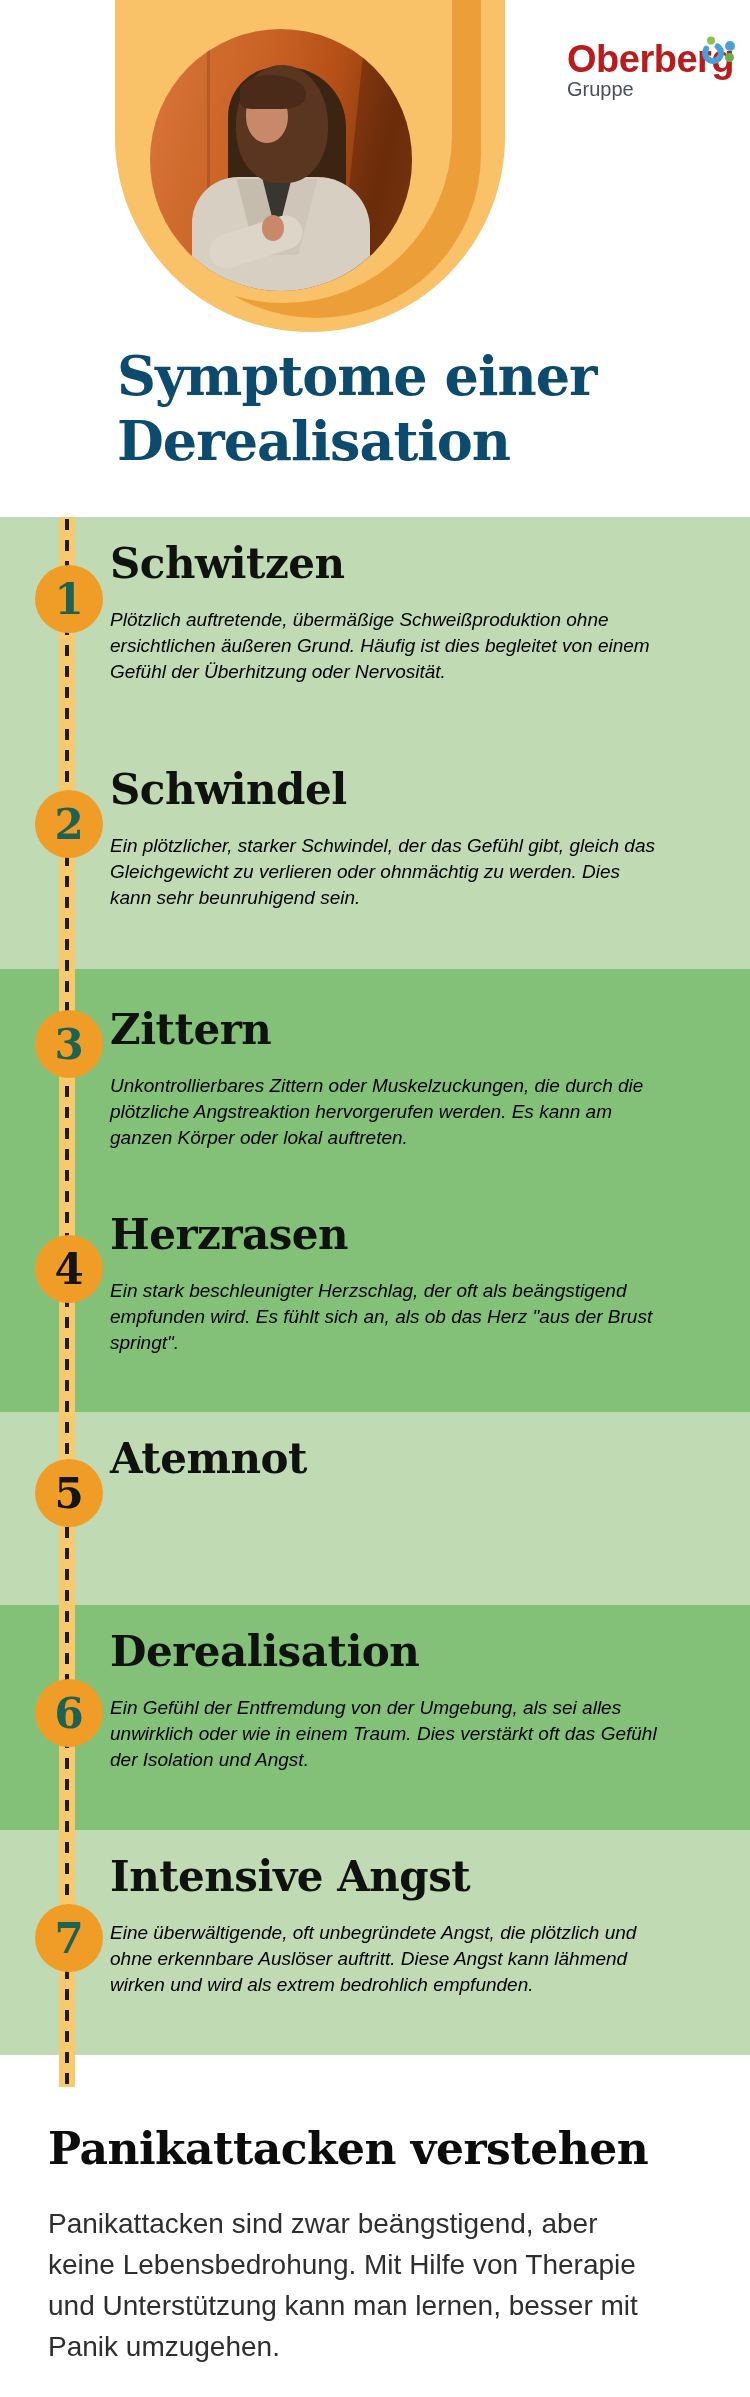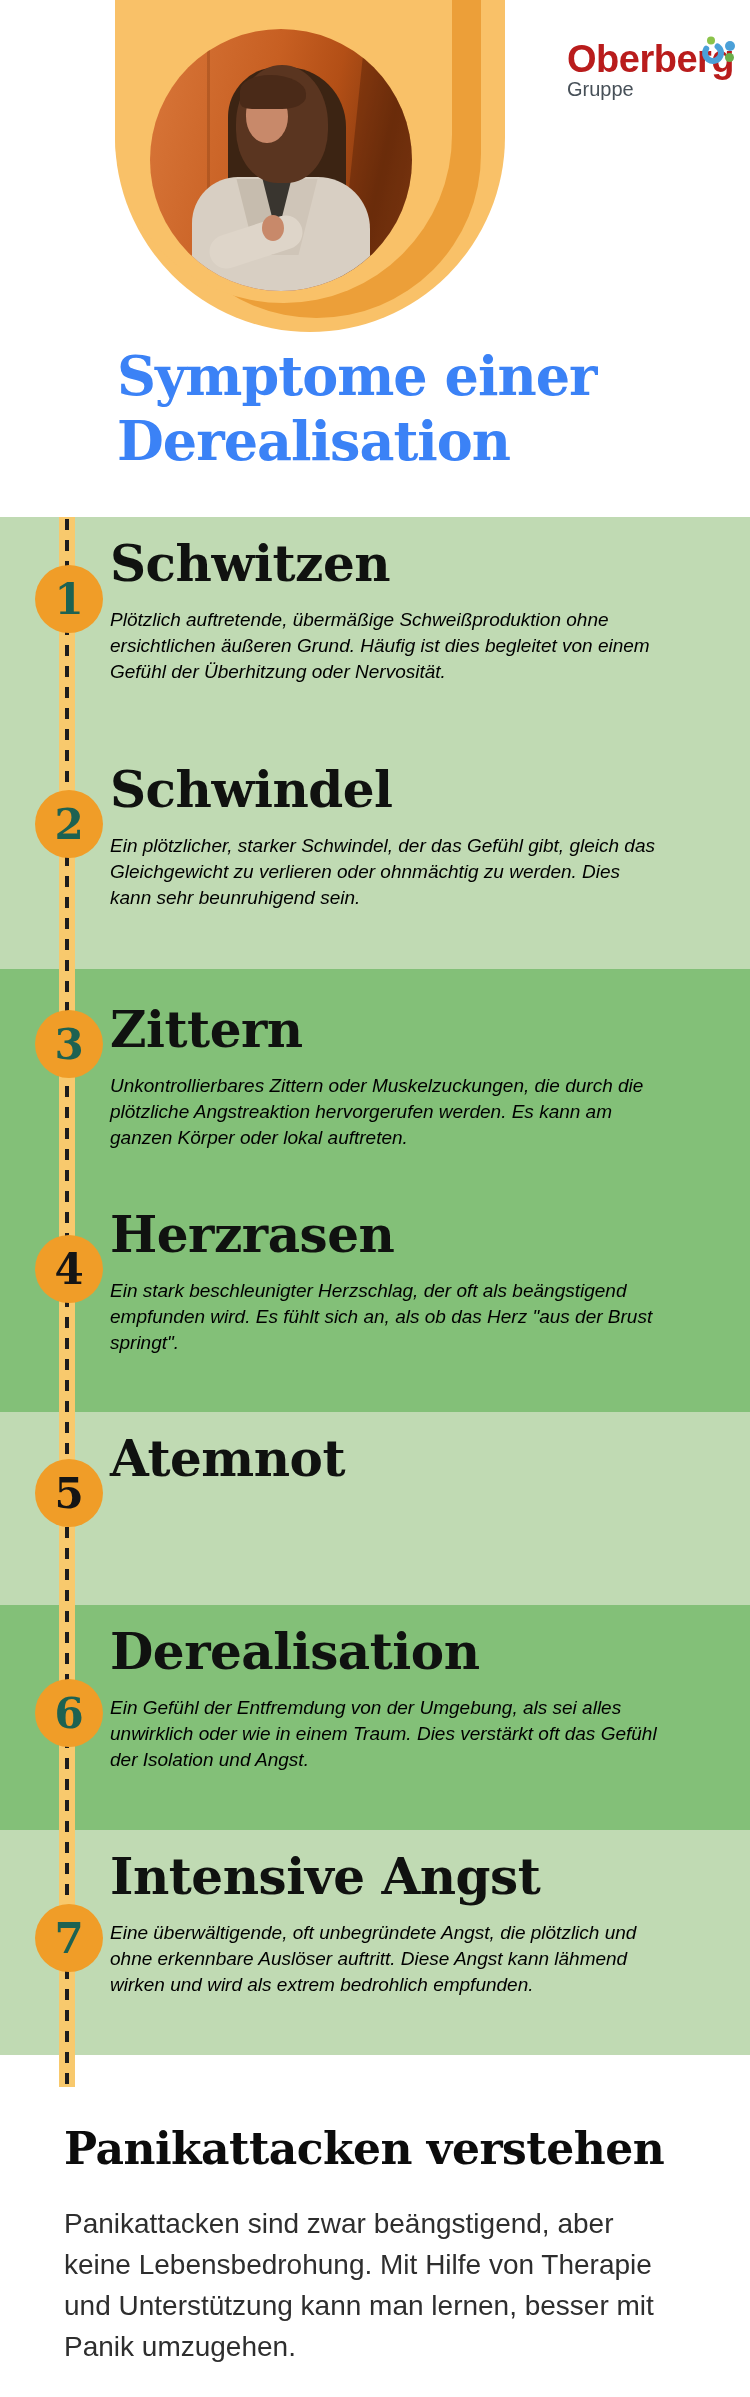--- a/index.html
+++ b/index.html
@@ -46,33 +46,33 @@
   .hero .shadow-r { position:absolute; right:-30px; top:0; width:90px; height:100%; background:rgba(40,10,0,.28); transform:skewX(-6deg); }
   
   .logo { position:absolute; left:567px; top:42px; }
   .logo-name { font-family:"Liberation Sans", sans-serif; font-weight:700; font-size:38px; letter-spacing:-0.5px; color:#b91c1c; line-height:34px; }
   .logo-sub { font-size:20px; font-weight:400; color:#475058; line-height:26px; }
   .logo-mark { position:absolute; left:133px; top:-6px; width:38px; height:30px; }
   
   .page-title {
     position:absolute; left:117px; top:344px; width:560px;
     font-family:"DejaVu Serif", serif; font-weight:700;
-    font-size:54px; line-height:65px; color:#3b82f6; letter-spacing:-1px;
+    font-size:54px; line-height:65px; color:#0c4a6e; letter-spacing:-1px;
   }
   
   .timeline { position:absolute; left:0; top:517px; width:750px; height:1570px; }
   .sec { position:relative; width:750px; padding:24px 60px 0 110px; }
   .sec.light { background:#c0dab3; }
   .sec.dark  { background:#83c078; }
   .sec-1 { height:226px; } .sec-2 { height:219px; } .sec-3 { height:226px; }
   .sec-4 { height:224px; } .sec-5 { height:193px; } .sec-6 { height:225px; }
   .sec-7 { height:225px; }
   .sec-title {
     font-family:"DejaVu Serif", serif; font-weight:700;
-    font-size:50px; line-height:46px; color:#101210; letter-spacing:-0.5px;
+    font-size:42px; line-height:46px; color:#101210; letter-spacing:-0.5px;
   }
   .sec-2 .sec-title { padding-top:14px; }
   .sec-text {
     margin-top:20px; max-width:548px;
     font-size:19px; line-height:26px; color:#000000;font-style:italic;
   }
   .strip {
     position:absolute; left:59px; top:0; width:16px; height:1570px;
     background:#f8c96d; z-index:1;
   }
@@ -82,21 +82,21 @@
   }
   .badge {
     position:absolute; left:35px; width:68px; height:68px; z-index:2;
     background:#f09d28; border-radius:50%;
     display:flex; align-items:center; justify-content:center;
     font-family:"DejaVu Serif", serif; font-weight:700; font-size:42px;
   }
   .b1{top:48px} .b2{top:273px} .b3{top:493px} .b4{top:718px}
   .b5{top:942px} .b6{top:1162px} .b7{top:1387px}
   
-  .footer { position:absolute; left:0; top:2087px; width:750px; padding:36px 60px 0 64px; }
+  .footer { position:absolute; left:0; top:2087px; width:750px; padding:36px 60px 0 48px; }
   .footer-title {
     font-family:"DejaVu Serif", serif; font-weight:700;
     font-size:44px; line-height:52px; color:#0c0c0c; letter-spacing:-0.5px;
   }
   .footer-text { margin-top:28px; max-width:606px; font-size:28px; font-weight:400; line-height:41px; color:#2e2e2e; }
 </style>
 </head>
 <body>
 
 <div class="arch">

